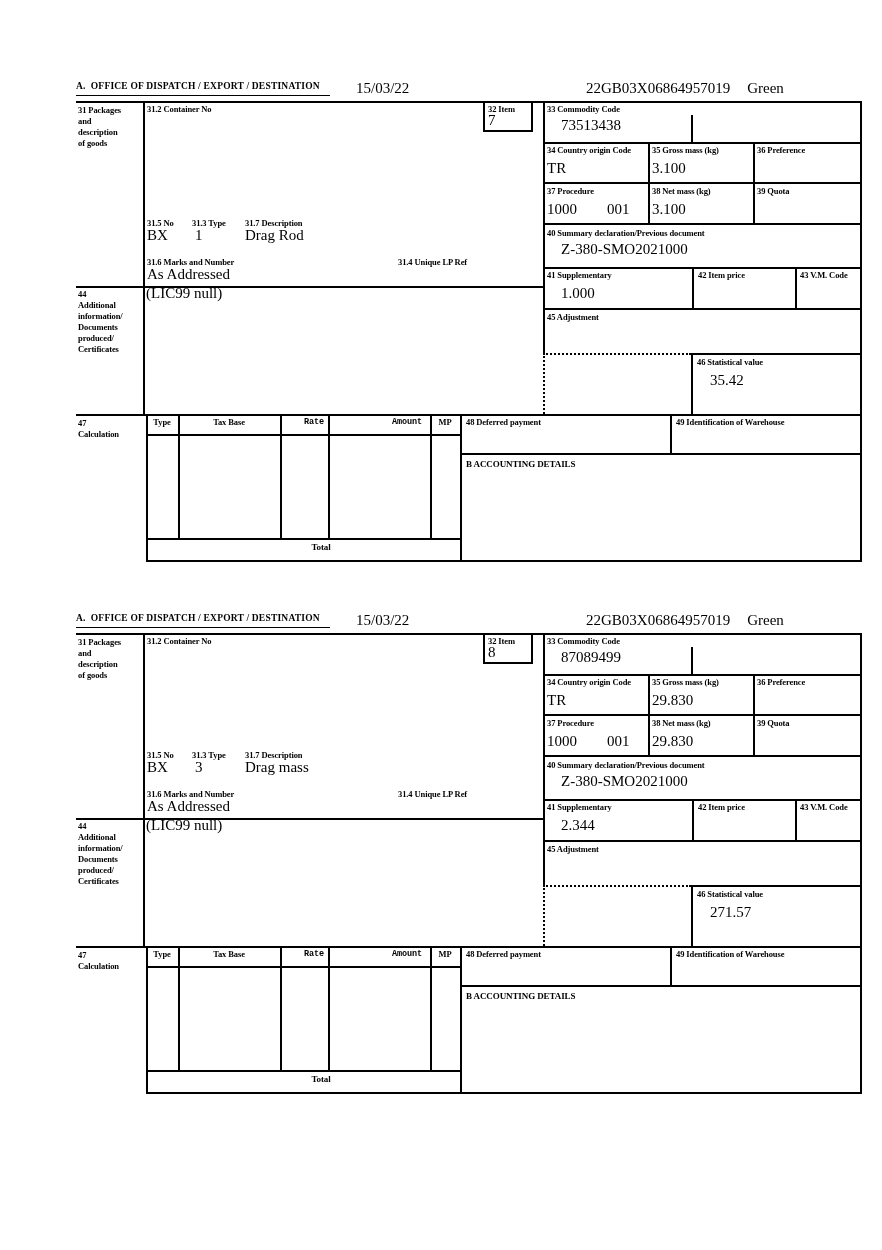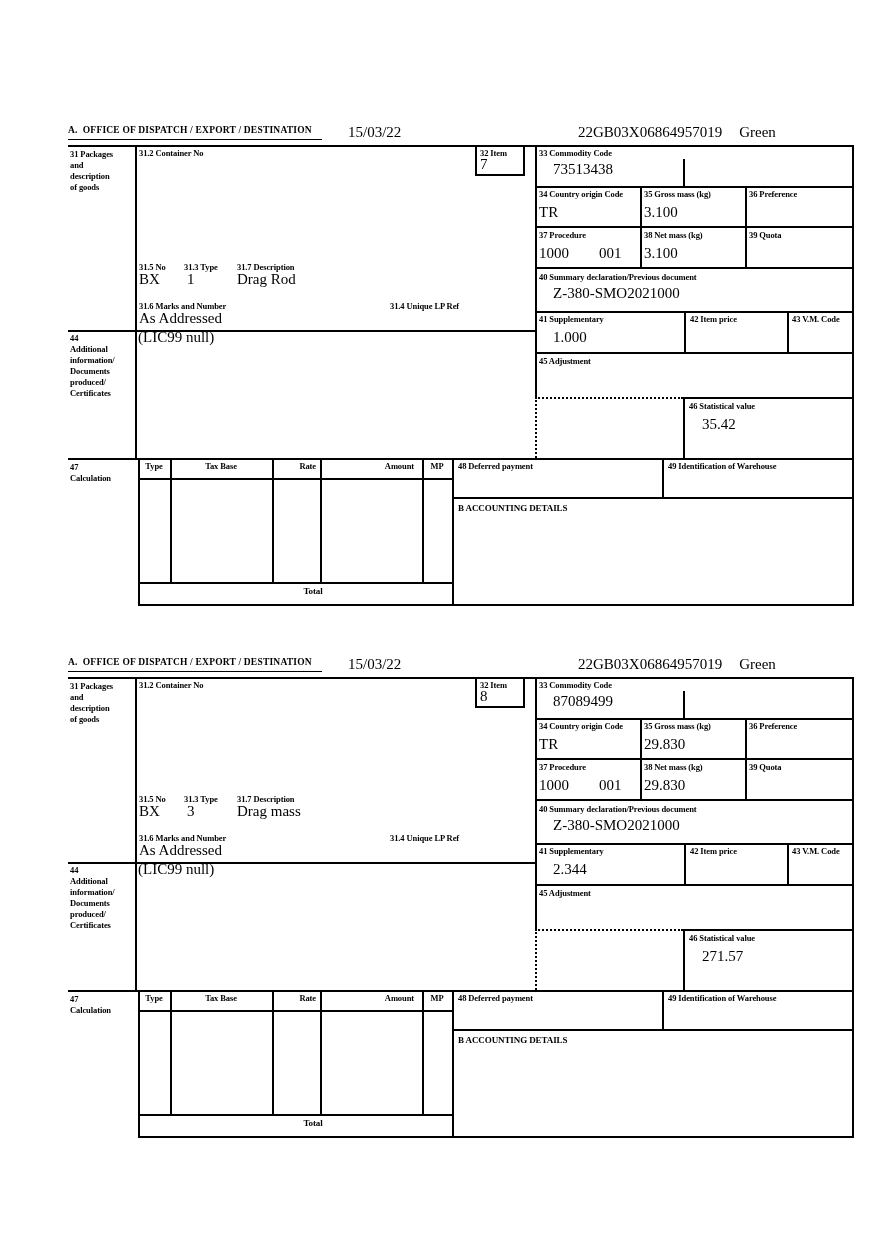--- a/index.html
+++ b/index.html
@@ -1,31 +1,31 @@
 <!DOCTYPE html>
 <html><head>
 <meta charset="utf-8">
 <style>
   html,body{margin:0;padding:0;background:#fff;}
   body{width:882px;height:1250px;position:relative;font-family:"Liberation Serif",serif;color:#000;}
   .page{position:absolute;left:0;top:0;width:882px;height:1250px;background:#fff;}
-  .section{position:absolute;left:68px;width:786px;height:486px;margin-top:44px;}
+  .section{position:absolute;left:76px;width:786px;height:486px;}
   .hl,.vl{position:absolute;background:#000;}
   .hl{height:2px;}
   .vl{width:2px;}
   .dhl{position:absolute;height:0;border-top:2px dotted #000;}
   .dvl{position:absolute;width:0;border-left:2px dotted #000;}
   .lbl{position:absolute;font-size:8.5px;font-weight:bold;line-height:11px;white-space:pre-line;letter-spacing:-0.1px;}
   .val{position:absolute;font-size:15px;line-height:15px;white-space:pre;}
   .hdr-office{position:absolute;left:0;top:3px;font-size:9.5px;font-weight:bold;letter-spacing:0.2px;border-bottom:1.5px solid #000;padding:0 10px 4px 0;white-space:pre;}
   .hdr-date{position:absolute;left:280px;top:2px;font-size:15px;}
   .hdr-ref{position:absolute;left:510px;top:2px;font-size:15px;white-space:pre;}
   .hdr-ref .status{margin-left:17px;}
   .ctr{text-align:center;}
-  .rgt{text-align:right;}
+  .rgt{text-align:right;font-family:Liberation Mono, monospace;}
   .big-lbl{font-size:9px;}
 </style>
 </head>
 <body>
 
 <div class="page" id="page">
   <div class="section" style="top: 78px;">
 
     <div class="hdr-office">A.  OFFICE OF DISPATCH / EXPORT / DESTINATION</div>
     <div class="hdr-date">15/03/22</div>

